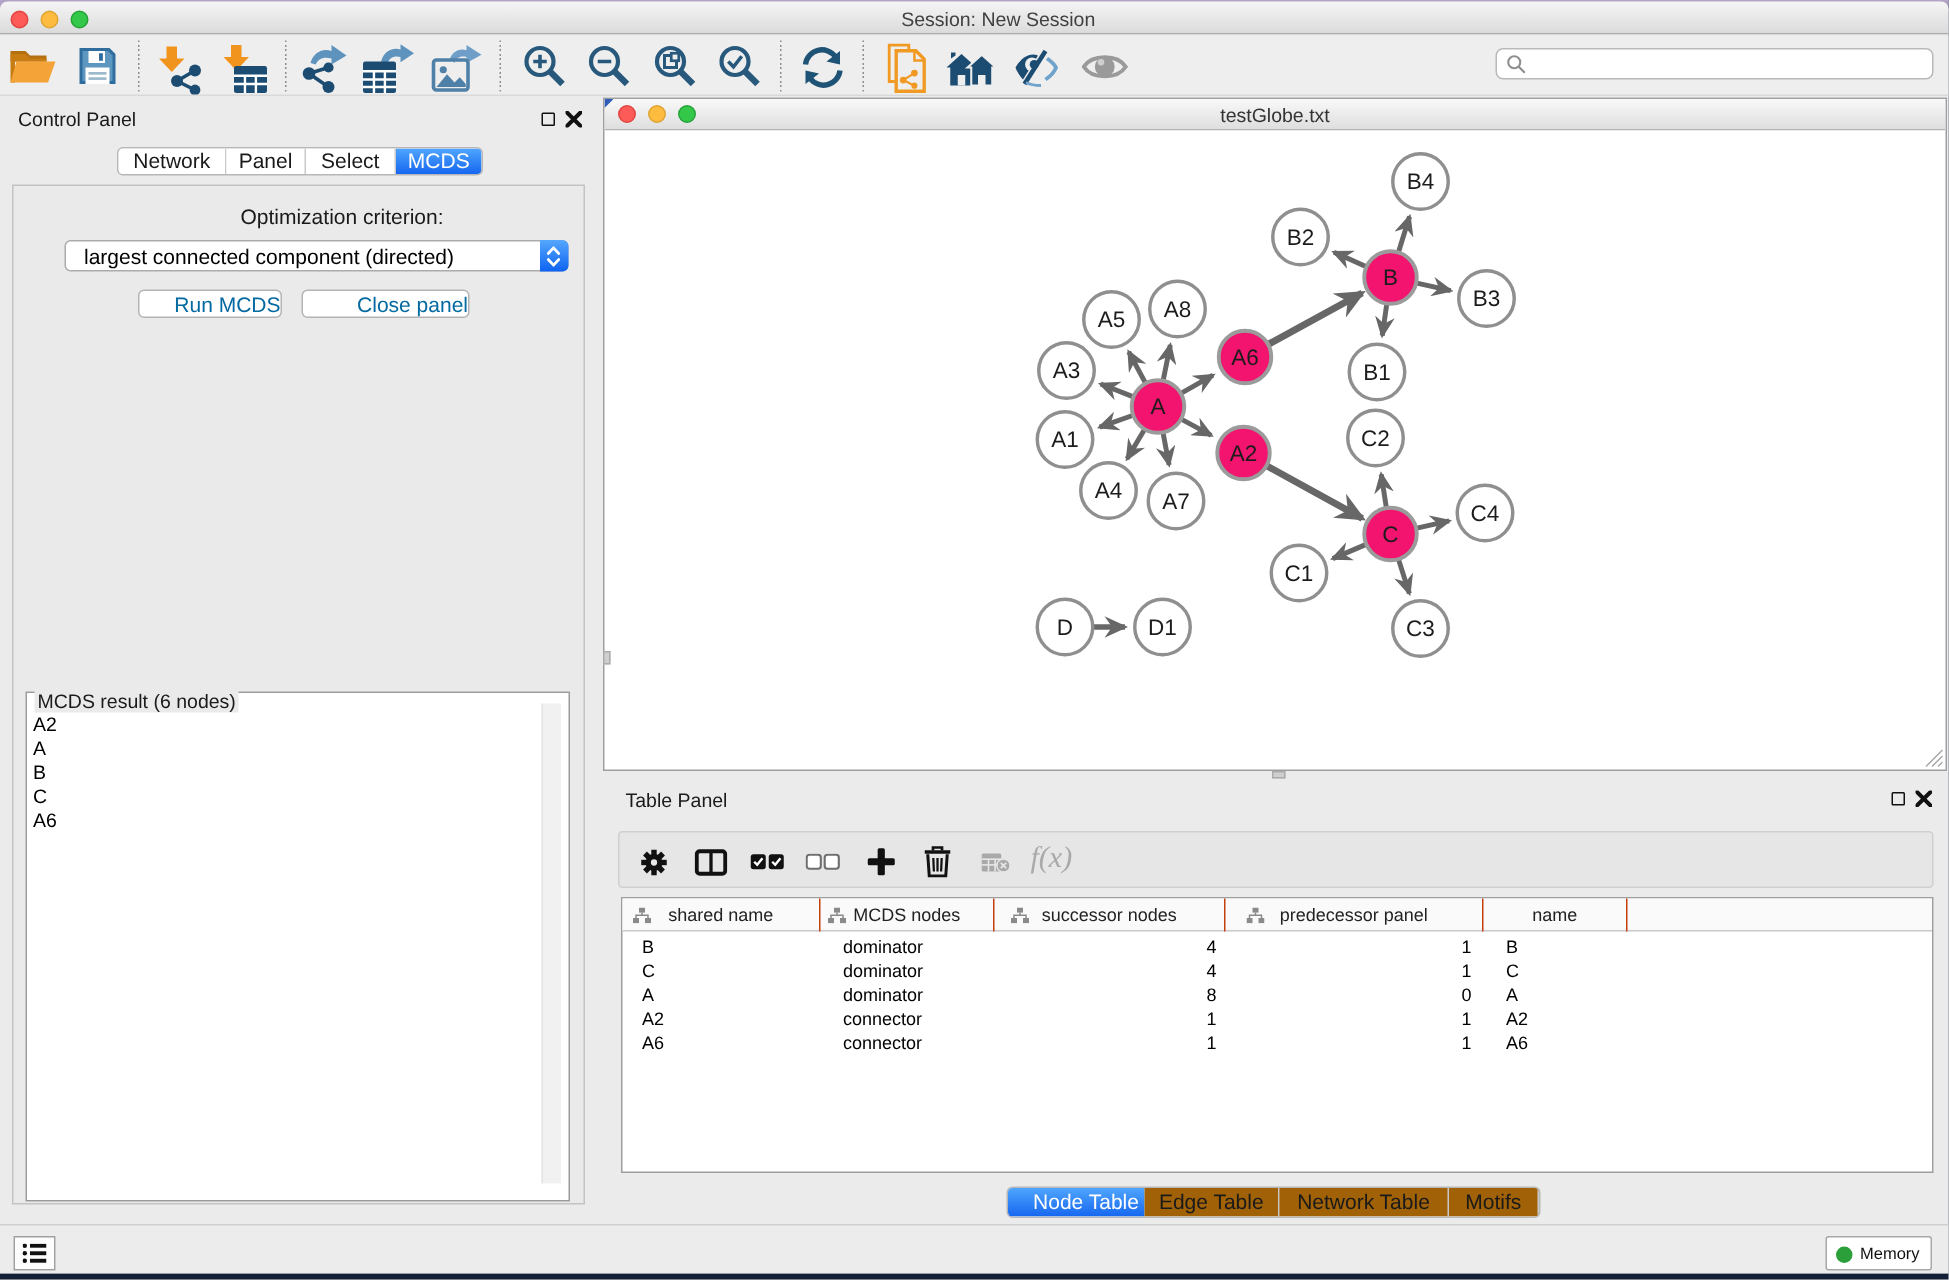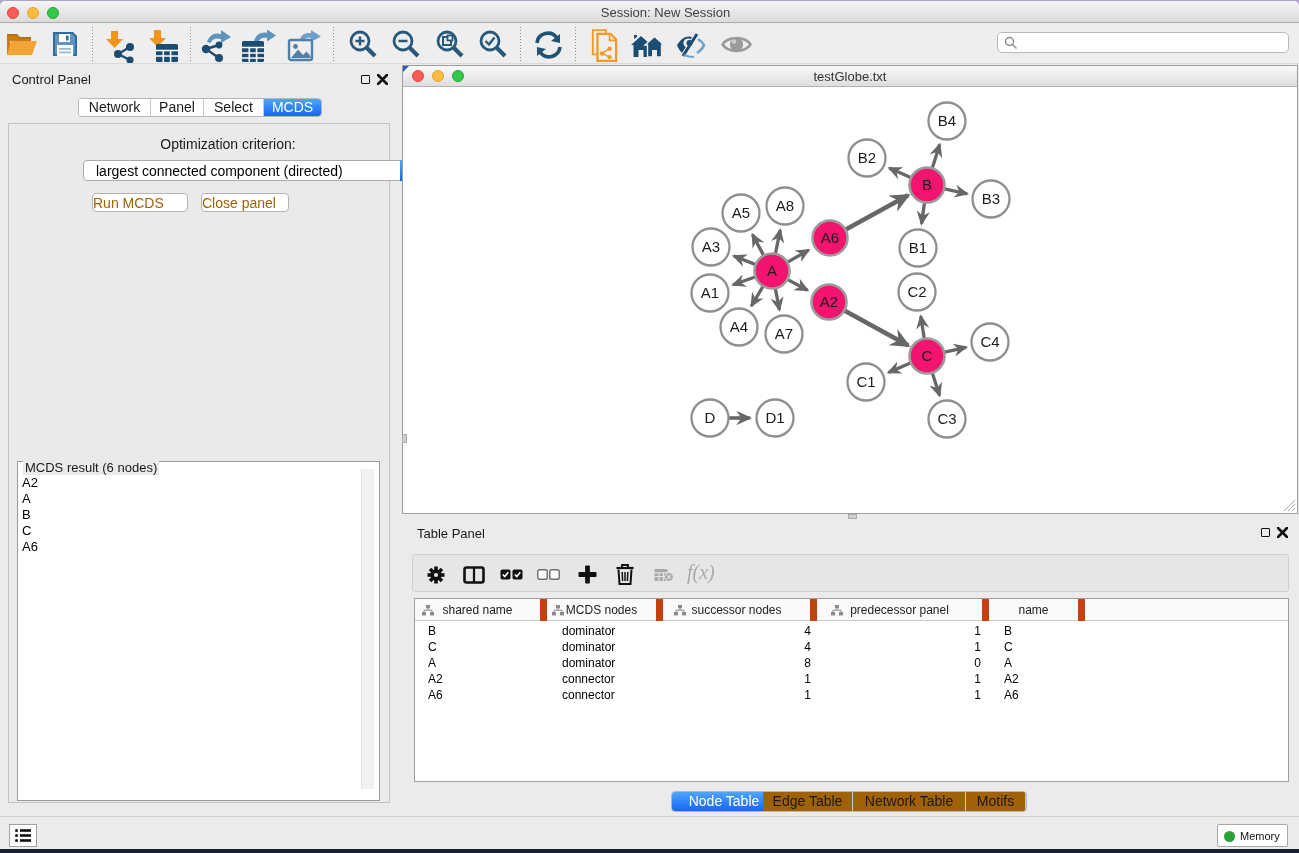--- a/index.html
+++ b/index.html
@@ -26,42 +26,42 @@
 
 #cp-title { position:absolute; left:12px; top:71px; font-size:13px; color:#1a1a1a; }
 #cp-box { position:absolute; left:8px; top:122px; width:382px; height:680px;
   background:#eaeaea; border:1px solid #c3c3c3; }
 #cp-tabs { position:absolute; left:78px; top:97px; height:19px; display:flex;
   border:1px solid #b7b7b7; border-radius:4px; overflow:hidden; background:#fff; z-index:5; }
 #cp-tabs .tab { font-size:14px; color:#1a1a1a; text-align:center; line-height:17px;
   border-right:1px solid #c9c9c9; background:#fff; }
 #cp-tabs .tab.sel { background:linear-gradient(#4fa5fd,#1667f0); color:#fff; border-right:none; }
 .btn { position:absolute; background:#fff; border:1px solid #b4b4b4; border-radius:4px;
-  font-size:14px; color:#a16207; text-align:left; }
+  font-size:14px; color:#0369a1; text-align:right; }
 #fieldset { position:absolute; left:17px; top:460px; width:363px; height:340px;
   border:1px solid #9a9a9a; background:#fff; }
 #fs-legend { position:absolute; left:23px; top:459px; background:#eaeaea;
   font-size:13px; color:#1a1a1a; padding:0 2px; }
 #fs-list { position:absolute; left:22px; top:474px; font-size:13px; color:#000; line-height:16px; }
 
 #nw { position:absolute; left:402px; top:64px; width:896px; height:449px;
   background:#fff; border:1px solid #9f9f9f; }
 #nw-tb { position:absolute; left:0; top:0; width:100%; height:21px;
   background:linear-gradient(#f9f9f9,#dedede); border-bottom:1px solid #b3b3b3; border-radius:3px 3px 0 0; }
 #nw-tb .tt { position:absolute; top:3px; left:0; width:100%; text-align:center;
   font-size:13px; color:#333; }
 
 #tp-title { position:absolute; left:417px; top:525px; font-size:13px; color:#1a1a1a; }
 #tp-toolbar { position:absolute; left:412px; top:553px; width:877px; height:38px;
   background:#e6e6e6; border:1px solid #cfcfcf; border-radius:3px; }
 #tp-table { position:absolute; left:414px; top:597px; width:875px; height:184px;
   background:#fff; border:1px solid #9e9e9e; }
 #tp-head { position:absolute; left:0; top:0; width:100%; height:22px;
   background:#fafafa; border-bottom:1px solid #c9c9c9; }
-.hcol { position:absolute; top:0; height:22px; border-right:7px solid #c2410c;
+.hcol { position:absolute; top:0; height:22px; border-right:1px solid #c2410c;
   font-size:12px; color:#222; text-align:center; line-height:22px; }
 .trow { position:absolute; font-size:12px; color:#000; height:16px; line-height:16px; width:100%; }
 .trow span { position:absolute; }
 #tp-tabs { position:absolute; left:671px; top:790px; height:21px; display:flex;
   border:1px solid #b7b7b7; border-radius:4px; overflow:hidden; background:#fff; }
 #tp-tabs .tab { font-size:14px; color:#1a1a1a; text-align:center; line-height:19px;
   border-right:1px solid #c9c9c9; background:#a16207; }
 #tp-tabs .tab.sel { background:linear-gradient(#4fa5fd,#1667f0); color:#fff; border-right:none;padding-left:13px; }
 
 #statusbar { position:absolute; left:0; top:815px; width:1299px; height:33px;
@@ -255,30 +255,30 @@
         </svg>
   </div>
   <div id="cp-box"></div>
   <div id="cp-tabs">
     <div class="tab" style="width:72px;">Network</div>
     <div class="tab" style="width:53px;">Panel</div>
     <div class="tab" style="width:60px;">Select</div>
     <div class="tab sel" style="width:57px;">MCDS</div>
   </div>
   <div class="abs" style="left:8px; top:135px; width:440px; text-align:center; font-size:14px; color:#1a1a1a;">Optimization criterion:</div>
-  <div class="abs" id="combo" style="left:43px; top:159px; width:336px; height:21px; background:#fff; border:1px solid #ababab; border-radius:4px;margin-left:40px;">
+  <div class="abs" id="combo" style="left:43px; top:159px; width:336px; height:21px; background:#fff; border:1px solid #ababab; border-radius:4px;">
     <div class="abs" style="left:12px; top:2px; font-size:14px; color:#000;">largest connected component (directed)</div>
     <div class="abs" style="right:-1px; top:-1px; width:19px; height:21px; border-radius:0 4px 4px 0; background:linear-gradient(#55a7fd,#0d63f1);"></div>
     <svg class="ic" style="right:3px; top:2px;" width="12" height="16" viewBox="0 0 12 16">
           <path d="M2.5 6 L6 2.2 L9.5 6" fill="none" stroke="#fff" stroke-width="1.8" stroke-linecap="round" stroke-linejoin="round"></path>
           <path d="M2.5 10 L6 13.8 L9.5 10" fill="none" stroke="#fff" stroke-width="1.8" stroke-linecap="round" stroke-linejoin="round"></path>
         </svg>
   </div>
   <div class="btn" style="left:92px; top:192px; width:96px; height:19px; line-height:18px;">Run MCDS</div>
-  <div class="btn" style="left:201px; top:192px; width:88px; height:19px; line-height:18px;">Close panel</div>
+  <div class="btn" style="left:201px; top:192px; width:112px; height:19px; line-height:18px;">Close panel</div>
   <div id="fieldset"></div>
   <div id="fs-scrollwrap">
         <div class="abs" style="left:361px; top:468px; width:13px; height:320px; background:#f1f1f1; border-left:1px solid #e3e3e3;"></div>
       </div>
   <div id="fs-legend">MCDS result (6 nodes)</div>
   <div id="fs-list">A2<br>A<br>B<br>C<br>A6</div>
 
   <div id="nw">
     <div id="nw-tb">
       <div class="tl" style="left:9px; top:4px; background:#fc5b57; border:0.5px solid #e2443f;"></div>

